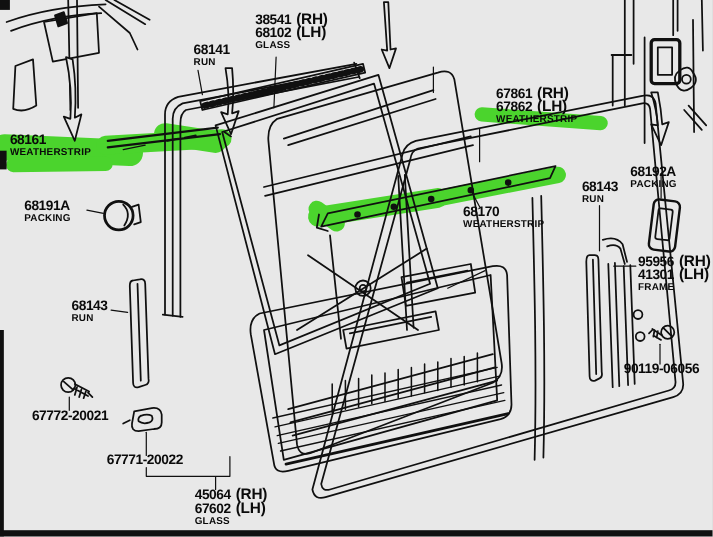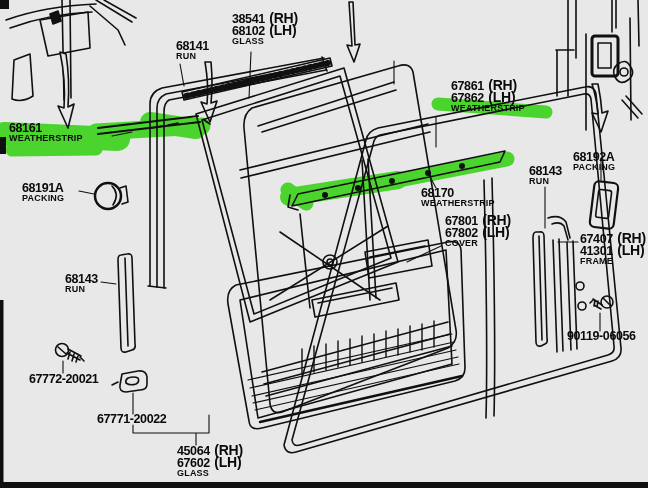--- a/index.html
+++ b/index.html
@@ -199,38 +199,33 @@
     <div class="ln"><span class="num">67861</span> <span class="suf">(RH)</span></div>
     <div class="ln"><span class="num">67862</span> <span class="suf">(LH)</span></div>
     <div class="ln nm">WEATHERSTRIP</div>
   </div>
 
   <div class="lbl" style="left:421px;top:186px">
     <div class="ln"><span class="num">68170</span></div>
     <div class="ln nm">WEATHERSTRIP</div>
   </div>
 
-  <div class="lbl" style="left:445px;top:214px">
-    <div class="ln"><span class="num">67801</span> <span class="suf">(RH)</span></div>
-    <div class="ln"><span class="num">67802</span> <span class="suf">(LH)</span></div>
-    <div class="ln nm">COVER</div>
-  </div>
 
   <div class="lbl" style="left:529px;top:164px">
     <div class="ln"><span class="num">68143</span></div>
     <div class="ln nm">RUN</div>
   </div>
 
   <div class="lbl" style="left:573px;top:150px">
     <div class="ln"><span class="num">68192A</span></div>
     <div class="ln nm">PACKING</div>
   </div>
 
   <div class="lbl" style="left:580px;top:232px">
-    <div class="ln"><span class="num">67407</span> <span class="suf">(RH)</span></div>
+    <div class="ln"><span class="num">95956</span> <span class="suf">(RH)</span></div>
     <div class="ln"><span class="num">41301</span> <span class="suf">(LH)</span></div>
     <div class="ln nm">FRAME</div>
   </div>
 
   <div class="lbl" style="left:567px;top:329px">
     <div class="ln"><span class="num">90119-06056</span></div>
   </div>
 
 </div>
 

